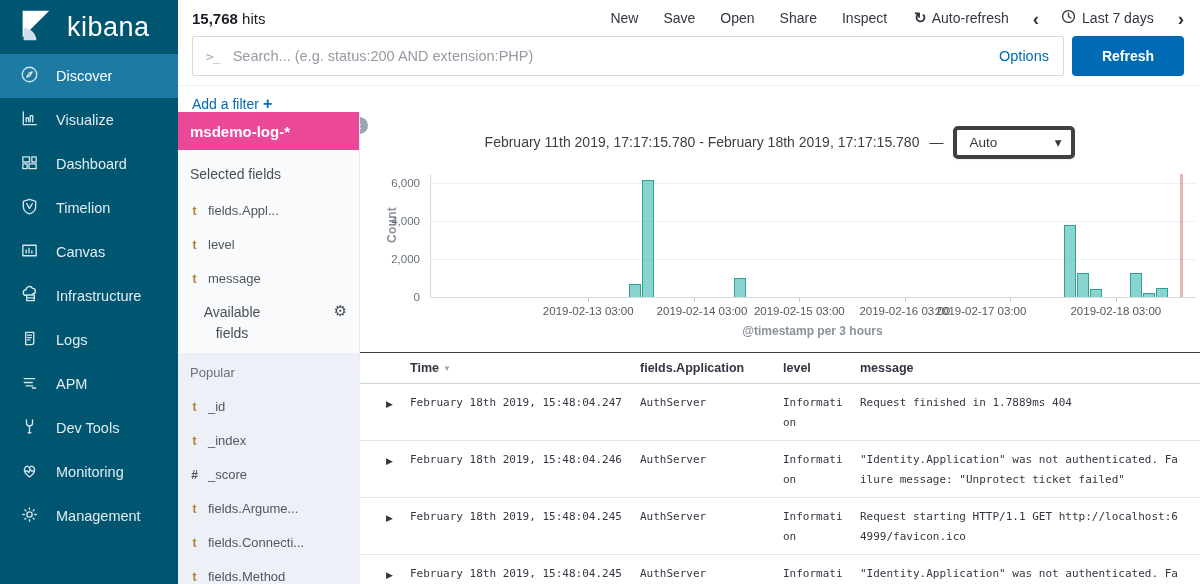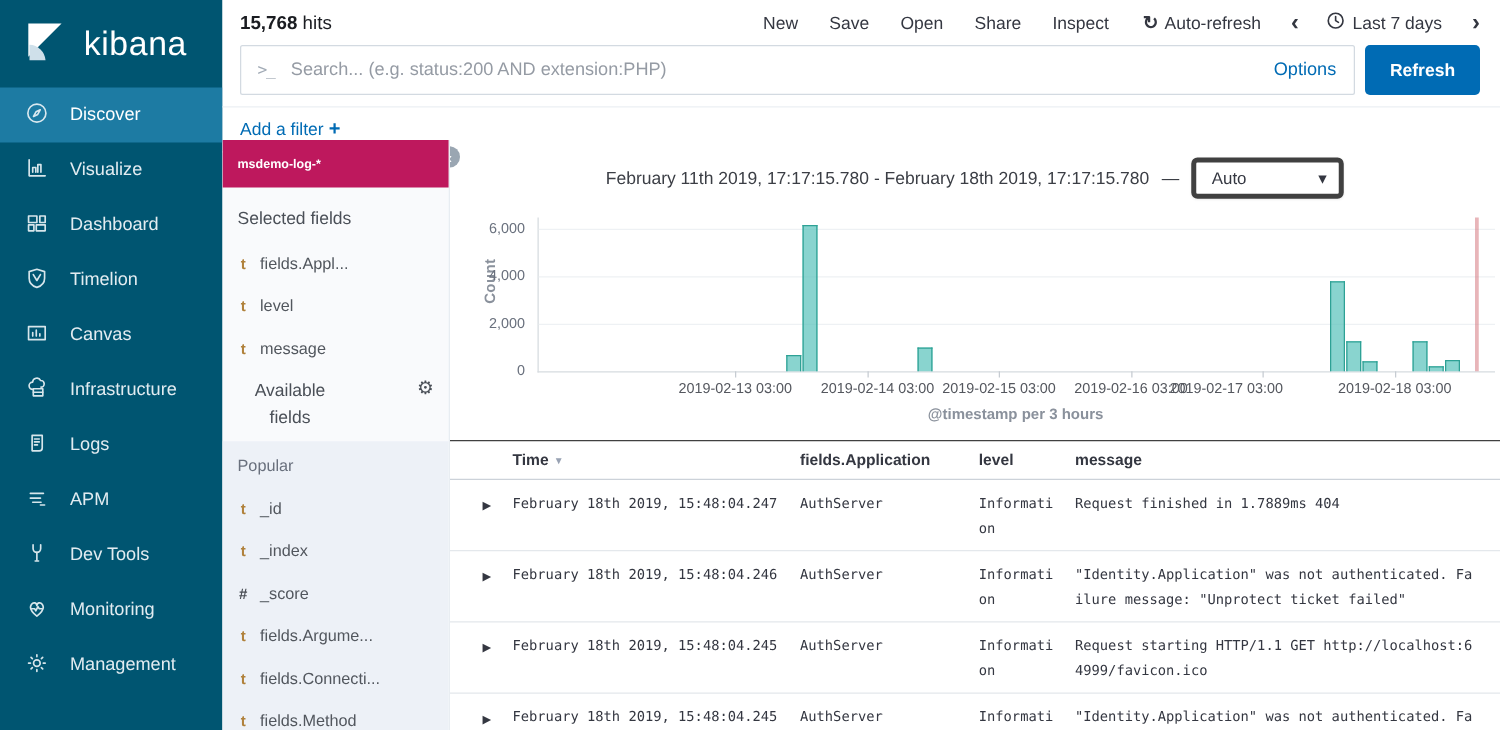--- a/index.html
+++ b/index.html
@@ -1,20 +1,20 @@
 <!DOCTYPE html>
 <html><head>
 <meta charset="utf-8">
 <style>
   html,body{margin:0;padding:0;}
   body{width:1200px;height:584px;position:relative;overflow:hidden;background:#fff;
        font-family:"Liberation Sans",sans-serif;-webkit-font-smoothing:antialiased;}
   
   #sidebar{position:absolute;left:0;top:0;width:178px;height:584px;background:#005571;}
-  .logo-area{height:70px;display:flex;align-items:center;padding-left:16px;gap:13px;cursor:pointer;text-align:center;}
+  .logo-area{height:54px;display:flex;align-items:center;padding-left:16px;gap:13px;cursor:pointer;text-align:center;}
   .logo-text{color:#fff;font-size:27px;font-weight:400;letter-spacing:.5px;}
   .nav-item{display:flex;align-items:center;gap:17px;height:44px;padding-left:20px;
             color:#e2ecf1;font-size:14.5px;cursor:pointer;}
   .nav-item.active{background:#1d7ba3;color:#fff;}
   .nav-item svg{flex:0 0 auto;opacity:.93;}
   
   #top-area{position:absolute;left:178px;top:0;right:0;height:112px;background:#fff;}
   .topbar{display:flex;align-items:center;height:28px;padding:4px 16px 0 14px;}
   .hits{font-size:15px;color:#1a1c21;}
   .hits b{font-weight:700;}
@@ -25,29 +25,29 @@
   .tp-chevron{margin-left:24px;font-size:19px;font-weight:700;color:#343741;cursor:pointer;line-height:1;}
   .time-range{margin-left:22px;display:flex;align-items:center;gap:6px;font-size:14px;color:#343741;cursor:pointer;}
   .search-section{display:flex;align-items:center;padding:4px 16px 9px 14px;border-bottom:1px solid #eceff3;}
   .search-box{flex:1;height:40px;border:1px solid #d3dae1;border-radius:2px;background:#fff;
               display:flex;align-items:center;gap:11px;padding:0 14px 0 13px;box-sizing:border-box;}
   .prompt-icon{color:#a2abb6;font-family:"DejaVu Sans Mono",monospace;font-size:13px;letter-spacing:-1px;}
   .search-box input{flex:1;border:none;outline:none;font-size:14.5px;color:#343741;background:transparent;
                     font-family:"Liberation Sans",sans-serif;}
   .search-box input::placeholder{color:#959ba4;}
   .options-link{color:#006bb4;font-size:14.5px;cursor:pointer;}
-  .refresh-btn{width:92px;height:40px;margin-left:8px;background:#006bb4;color:#fff;border:none;
+  .refresh-btn{width:112px;height:40px;margin-left:8px;background:#006bb4;color:#fff;border:none;
                border-radius:4px;font-size:14px;font-weight:700;cursor:pointer;font-family:inherit;}
   .filter-row{height:35px;display:flex;align-items:center;padding-left:14px;border-bottom:1px solid #dde3e9;}
   .add-filter{color:#006bb4;font-size:14px;cursor:pointer;}
   .add-filter .plus{font-weight:700;font-size:16px;margin-left:4px;}
   
   #field-panel{position:absolute;left:178px;top:112px;width:182px;bottom:0;background:#f9fafc;
                border-right:1px solid #e8edf2;box-sizing:border-box;overflow:hidden;}
-  .index-header{height:38px;background:#be185d;color:#fff;font-weight:700;font-size:10px;
+  .index-header{height:38px;background:#ec4899;color:#fff;font-weight:700;font-size:15px;
                 display:flex;align-items:center;padding-left:12px;cursor:pointer;}
   .section-label{margin:14px 12px 0;font-size:14px;color:#4a4f57;line-height:1.45;}
   .field-row{display:flex;gap:9px;margin:19px 12px 0;font-size:13px;color:#52575e;
              align-items:baseline;cursor:pointer;height:15px;}
   .ftype{font-weight:700;font-size:12px;width:9px;text-align:center;flex:0 0 auto;}
   .ftype.t{color:#b0813b;}
   .ftype.num{color:#4a4e55;}
   #available-row{display:flex;justify-content:space-between;margin:16px 12px 0;}
   #available-label{width:84px;}
   .gear{font-size:15px;color:#4a4f57;cursor:pointer;line-height:1.2;}

